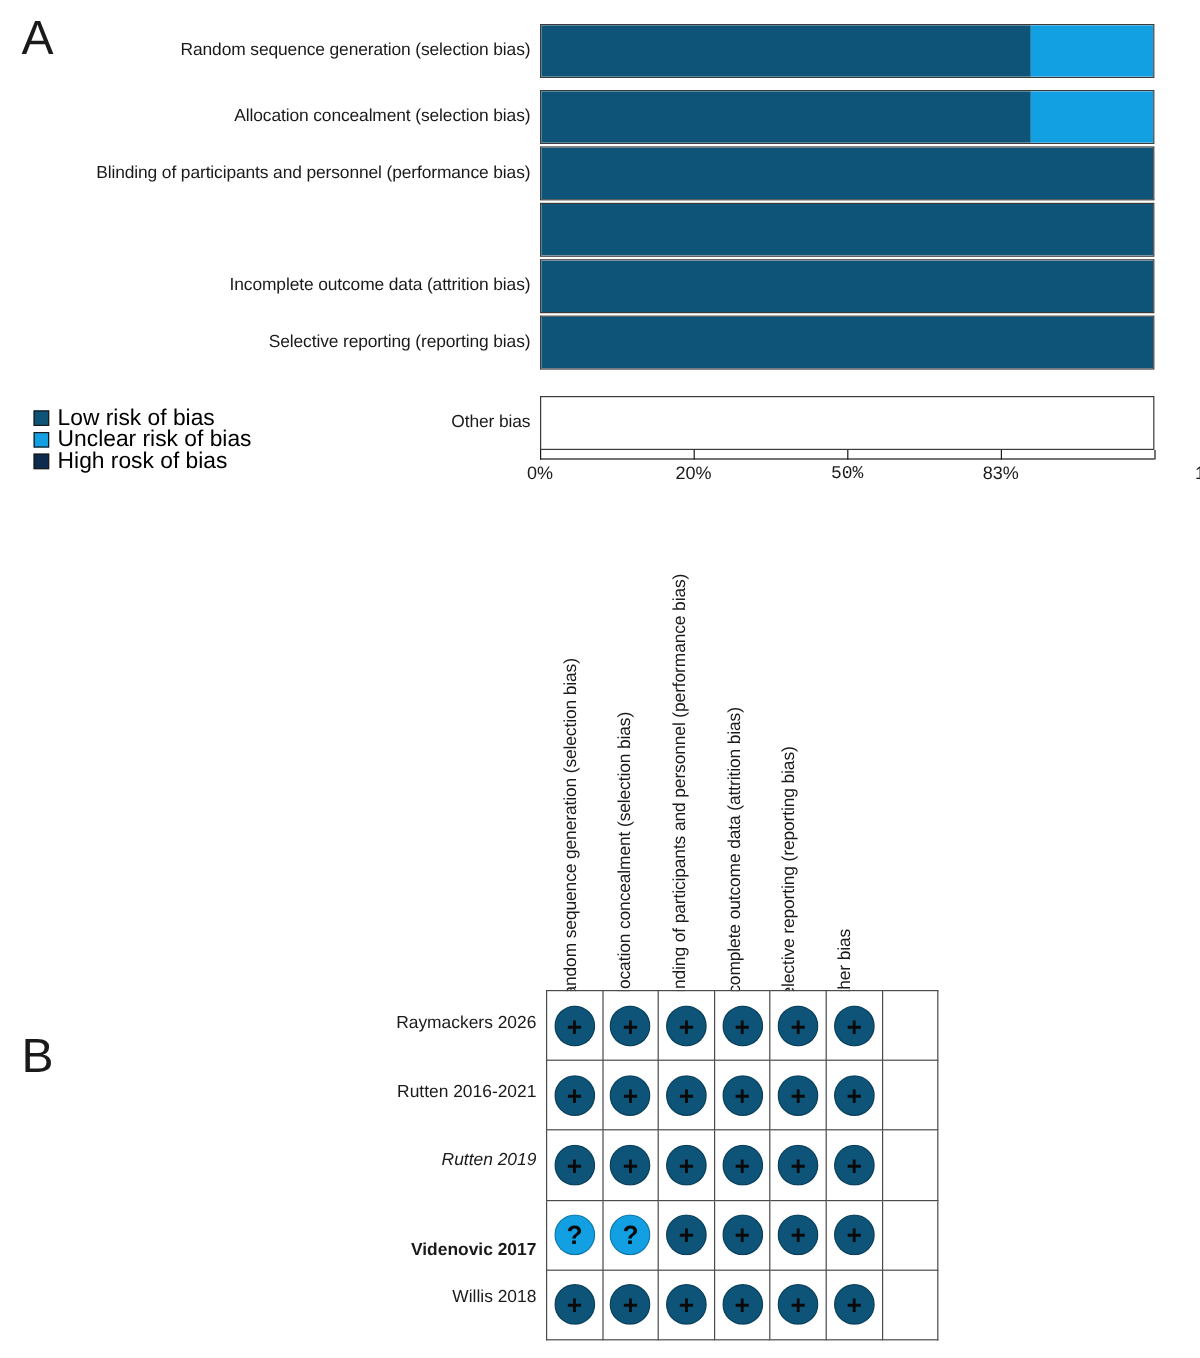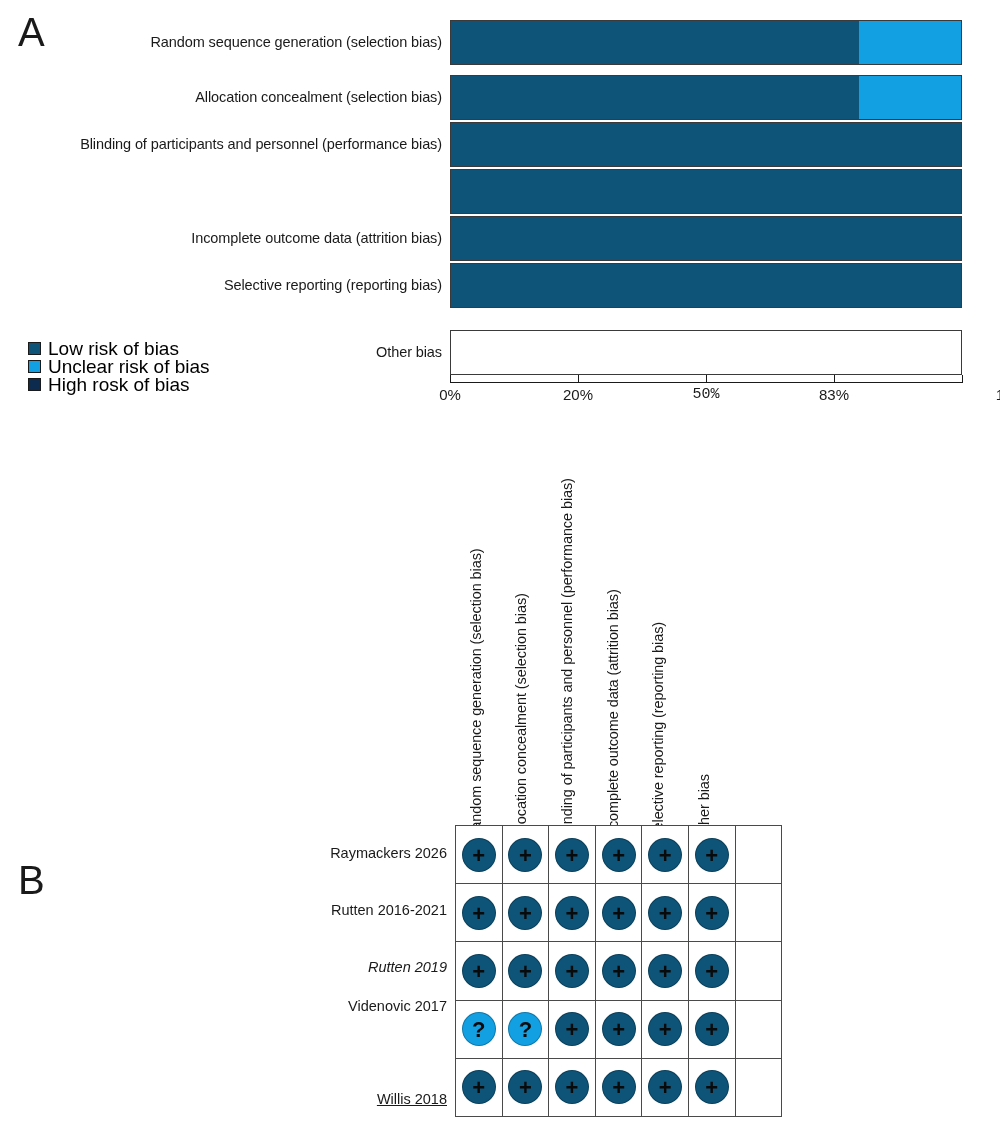--- a/index.html
+++ b/index.html
@@ -269,22 +269,22 @@
       <div class="colhead" style="left: 529.4px;">Allocation concealment (selection bias)</div>
       <div class="colhead" style="left: 575px;">Blinding of participants and personnel  (performance bias)</div>
       <div class="colhead" style="left: 620.6px;">Incomplete outcome data (attrition bias)</div>
       <div class="colhead" style="left: 666.2px;">Selective reporting (reporting bias)</div>
       <div class="colhead" style="left: 711.8px;">Other bias</div>
     </div>
   <div id="rowlabelsB">
       <div class="rowlabelB" style="top: 405px;">Raymackers 2026</div>
       <div class="rowlabelB" style="top: 462.2px;">Rutten 2016-2021</div>
       <div class="rowlabelB" style="top: 519.4px; font-style: italic;">Rutten 2019</div>
-      <div class="rowlabelB" style="top: 558px;">Videnovic 2017</div>
-      <div class="rowlabelB" style="top: 651px; text-decoration: underline;">Willis 2018</div>
+      <div class="rowlabelB" style="top: 594px; font-weight: bold;">Videnovic 2017</div>
+      <div class="rowlabelB" style="top: 633px;">Willis 2018</div>
     </div>
 
   <table id="gridB">
     <tbody id="gridB-body">
         <tr>
           <td><span class="judge" style="background: rgb(13, 84, 120);">+</span></td>
           <td><span class="judge" style="background: rgb(13, 84, 120);">+</span></td>
           <td><span class="judge" style="background: rgb(13, 84, 120);">+</span></td>
           <td><span class="judge" style="background: rgb(13, 84, 120);">+</span></td>
           <td><span class="judge" style="background: rgb(13, 84, 120);">+</span></td>

